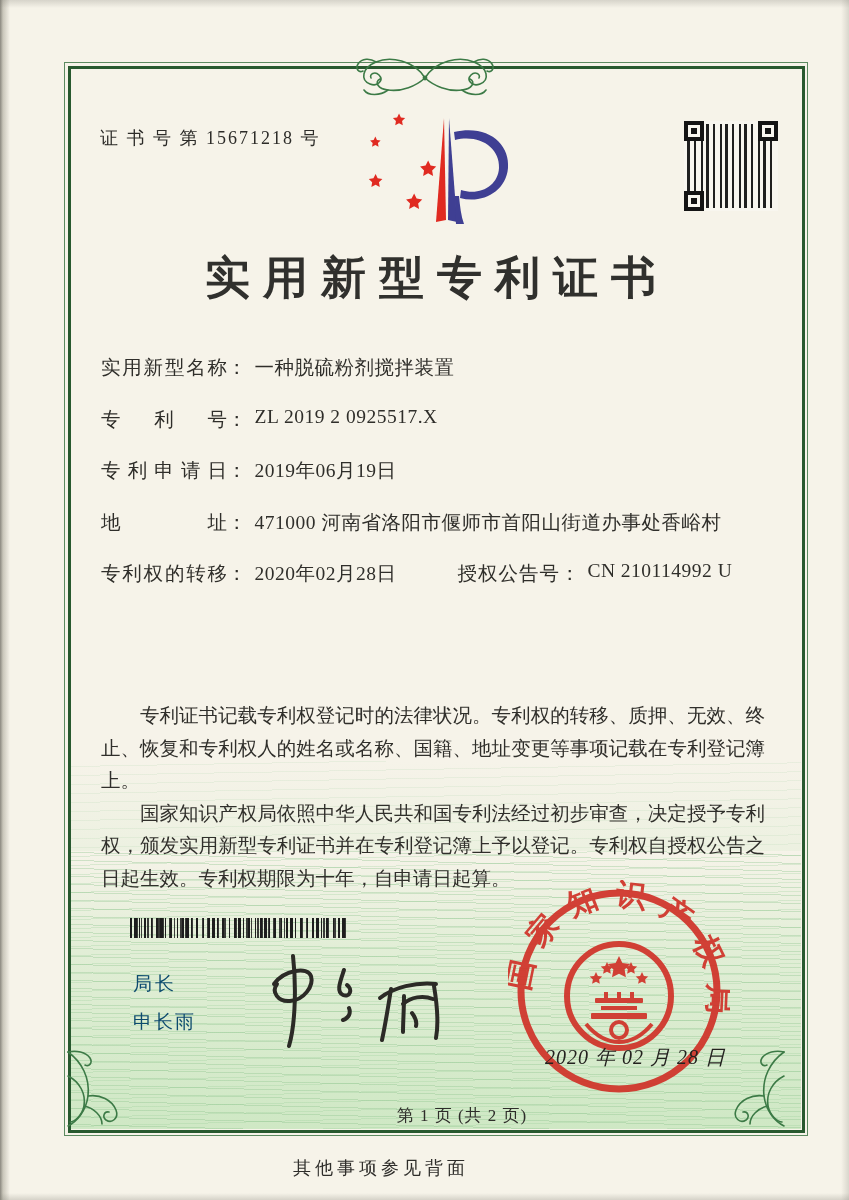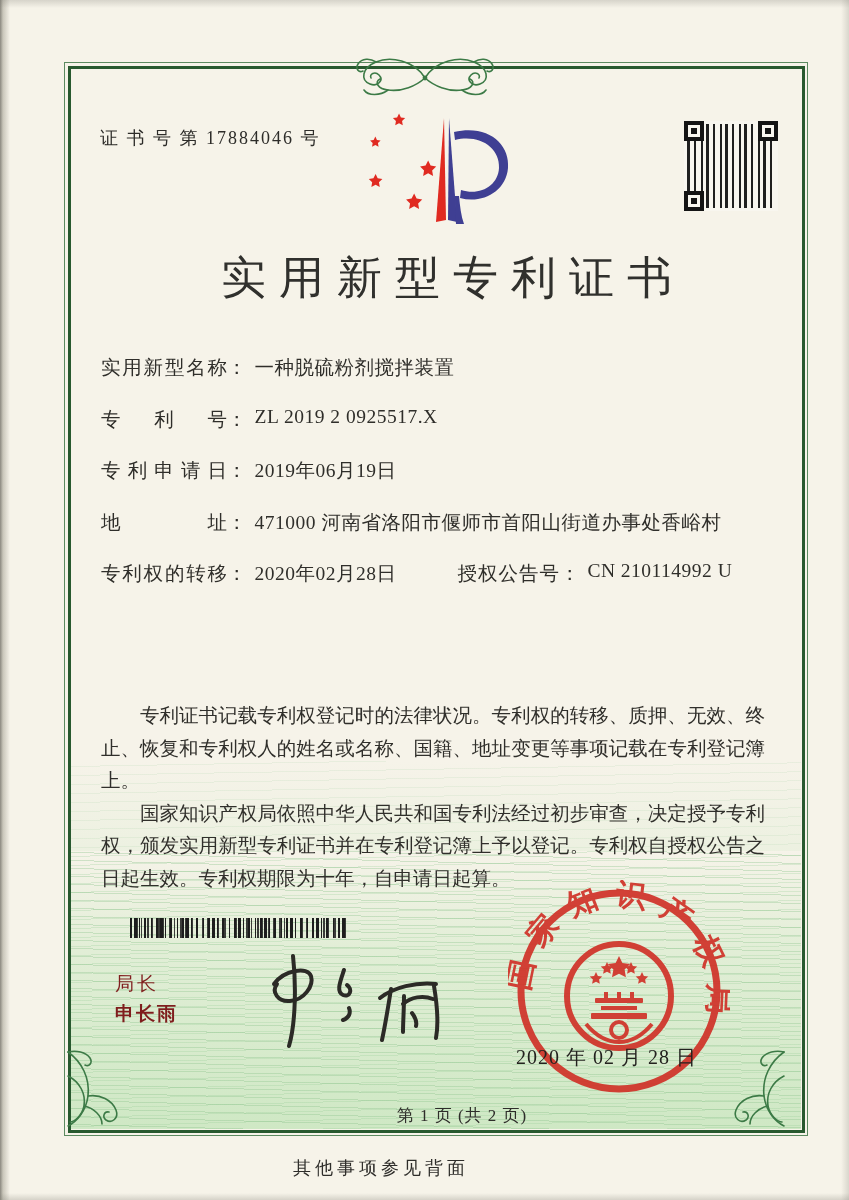--- a/index.html
+++ b/index.html
@@ -45,47 +45,47 @@
   .qr-body{position:absolute;left:3px;top:3px;right:3px;bottom:3px;
     background:
       repeating-linear-gradient(90deg,rgba(20,20,20,.95) 0 3px,transparent 3px 7px,rgba(20,20,20,.95) 7px 9px,transparent 9px 14px,rgba(20,20,20,.95) 14px 16px,transparent 16px 19px),
       repeating-linear-gradient(0deg,rgba(248,246,239,.95) 0 3px,transparent 3px 8px,rgba(248,246,239,.95) 8px 10px,transparent 10px 15px);
   }
   .qr-finder{position:absolute;width:20px;height:20px;border:4px solid #141414;background:#f8f6ef;box-sizing:border-box;}
   .qr-finder::after{content:"";position:absolute;left:3px;top:3px;width:6px;height:6px;background:#141414;}
   .qr-f1{left:0;top:0;} .qr-f2{right:0;top:0;} .qr-f3{left:0;bottom:0;}
 
   .title{position:absolute;left:66px;top:248px;width:742px;text-align:center;
-    font-size:45px;font-weight:normal;letter-spacing:13px;color:#30302d;padding-left:16px;}
+    font-size:45px;font-weight:bold;letter-spacing:13px;color:#30302d;}
 
   .fields{position:absolute;left:101px;top:354px;width:680px;font-size:19.5px;}
   .frow{height:30px;margin-bottom:21.5px;white-space:nowrap;}
   .flabel{display:inline-block;width:126px;text-align:justify;text-align-last:justify;vertical-align:top;}
   .fcolon{display:inline-block;margin-right:8px;vertical-align:top;}
   .fvalue{letter-spacing:.5px;vertical-align:top;}
   .grant-second{margin-left:56px;}
   .glabel{letter-spacing:1px;margin-top:32px;}
 
   .body-text{position:absolute;left:101px;top:700px;width:664px;
     font-size:19.5px;line-height:32.5px;color:#302f2b;text-align:justify;}
   .body-text p{margin:0;text-indent:2em;}
 
   .barcode{position:absolute;left:130px;top:918px;width:216px;height:20px;
     background:
       repeating-linear-gradient(90deg,#1d1d1d 0 2px,transparent 2px 4px,#1d1d1d 4px 7px,transparent 7px 9px,#1d1d1d 9px 10px,transparent 10px 14px,#1d1d1d 14px 16px,transparent 16px 21px,#1d1d1d 21px 22px,transparent 22px 26px),
       repeating-linear-gradient(90deg,rgba(29,29,29,.85) 0 1px,transparent 1px 6px,rgba(29,29,29,.85) 6px 8px,transparent 8px 11px);
   }
 
-  .signer{position:absolute;left:115px;top:971px;font-size:19px;letter-spacing:3px;color:#7f1d1d;}
-  .signer .name{margin-top:4px;letter-spacing:2px;font-weight:bold;}
+  .signer{position:absolute;left:133px;top:971px;font-size:19px;letter-spacing:3px;color:#0c4a6e;}
+  .signer .name{margin-top:12px;letter-spacing:2px;}
   .signature{position:absolute;left:252px;top:942px;}
 
   .seal{position:absolute;left:508px;top:880px;}
-  .seal-date{position:absolute;left:516px;top:1044px;width:210px;text-align:left;
-    font-size:20px;letter-spacing:1px;color:#23221f;}
+  .seal-date{position:absolute;left:516px;top:1044px;width:210px;text-align:right;
+    font-size:20px;letter-spacing:1px;color:#23221f;font-style:italic;}
 
   .page-note{position:absolute;left:66px;top:1104px;width:792px;text-align:center;
     font-size:17px;color:#2e2d2a;letter-spacing:1px;}
   .back-note{position:absolute;left:0;top:1156px;width:762px;text-align:center;
     font-size:18px;letter-spacing:4px;color:#2e2d2a;}
 
   .ornament-top{position:absolute;left:330px;top:52px;}
   .corner-bl{position:absolute;left:60px;top:1042px;}
   .corner-br{position:absolute;left:700px;top:1042px;}
 </style>
@@ -129,21 +129,21 @@
 <svg class="corner-br" width="92" height="92" viewBox="0 0 92 92">
   <g stroke="#3c7a46" fill="none" stroke-width="1.6" stroke-linecap="round" transform="translate(92,0) scale(-1,1)">
     <path d="M8,10 C22,20 30,36 28,54 C26,70 16,80 8,84"></path>
     <path d="M8,34 C20,40 26,52 24,64 C22,74 14,80 10,80"></path>
     <path d="M28,54 C40,52 52,58 56,68 C59,76 52,82 46,78 C42,75 44,69 49,70"></path>
     <path d="M24,64 C34,66 42,74 42,82"></path>
     <path d="M8,10 C16,8 26,10 30,16 C33,21 29,25 25,23"></path>
   </g>
 </svg>
 
-<div class="cert-number">证 书 号 第 17884046 号</div>
+<div class="cert-number">证 书 号 第 15671218 号</div>
 
 <svg class="logo" width="176" height="126" viewBox="0 0 176 126">
   <g fill="#e02a21">
     <path d="M57,30 l2.6,5.3 5.9,.9 -4.3,4.2 1,5.9 -5.2-2.8 -5.3,2.8 1-5.9 -4.2-4.2 5.8-.9 z" transform="translate(0,-18) scale(0.72)"></path>
     <path d="M57,30 l2.6,5.3 5.9,.9 -4.3,4.2 1,5.9 -5.2-2.8 -5.3,2.8 1-5.9 -4.2-4.2 5.8-.9 z" transform="translate(-18,8) scale(0.62)"></path>
     <path d="M57,30 l2.6,5.3 5.9,.9 -4.3,4.2 1,5.9 -5.2-2.8 -5.3,2.8 1-5.9 -4.2-4.2 5.8-.9 z" transform="translate(16,22) scale(0.95)"></path>
     <path d="M57,30 l2.6,5.3 5.9,.9 -4.3,4.2 1,5.9 -5.2-2.8 -5.3,2.8 1-5.9 -4.2-4.2 5.8-.9 z" transform="translate(-28,40) scale(0.8)"></path>
     <path d="M57,30 l2.6,5.3 5.9,.9 -4.3,4.2 1,5.9 -5.2-2.8 -5.3,2.8 1-5.9 -4.2-4.2 5.8-.9 z" transform="translate(2,55) scale(0.95)"></path>
     <polygon points="86,8 78,112 88,110"></polygon>
   </g>

